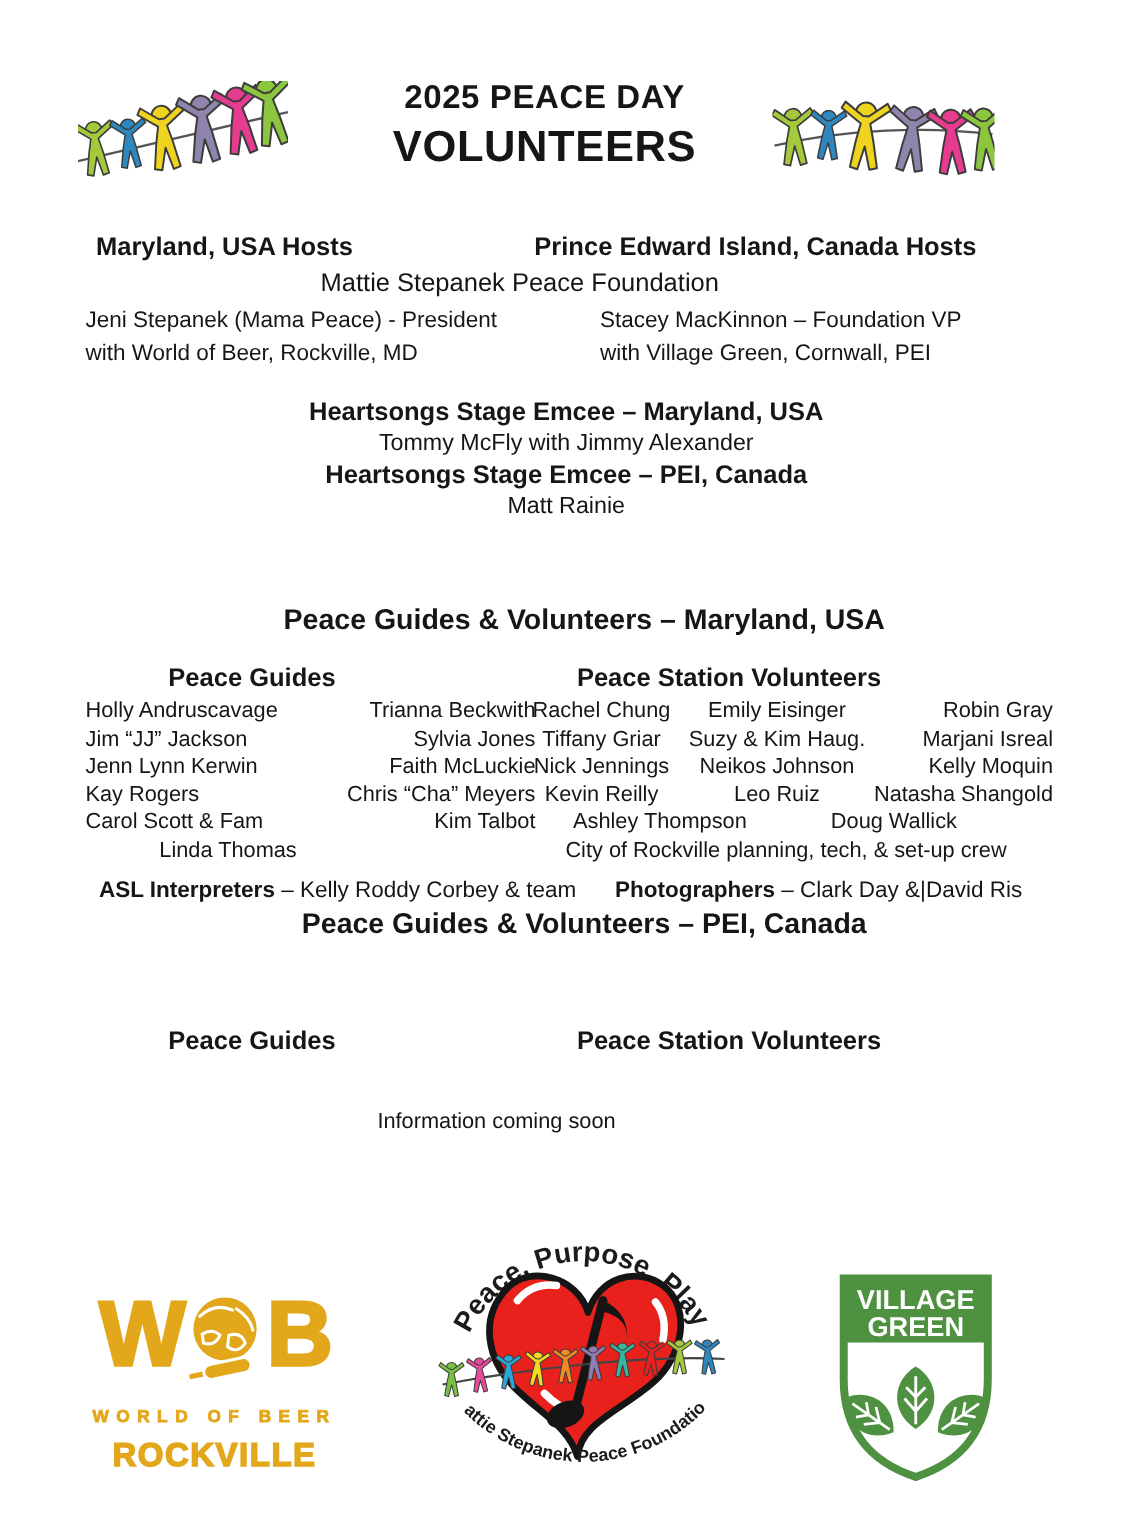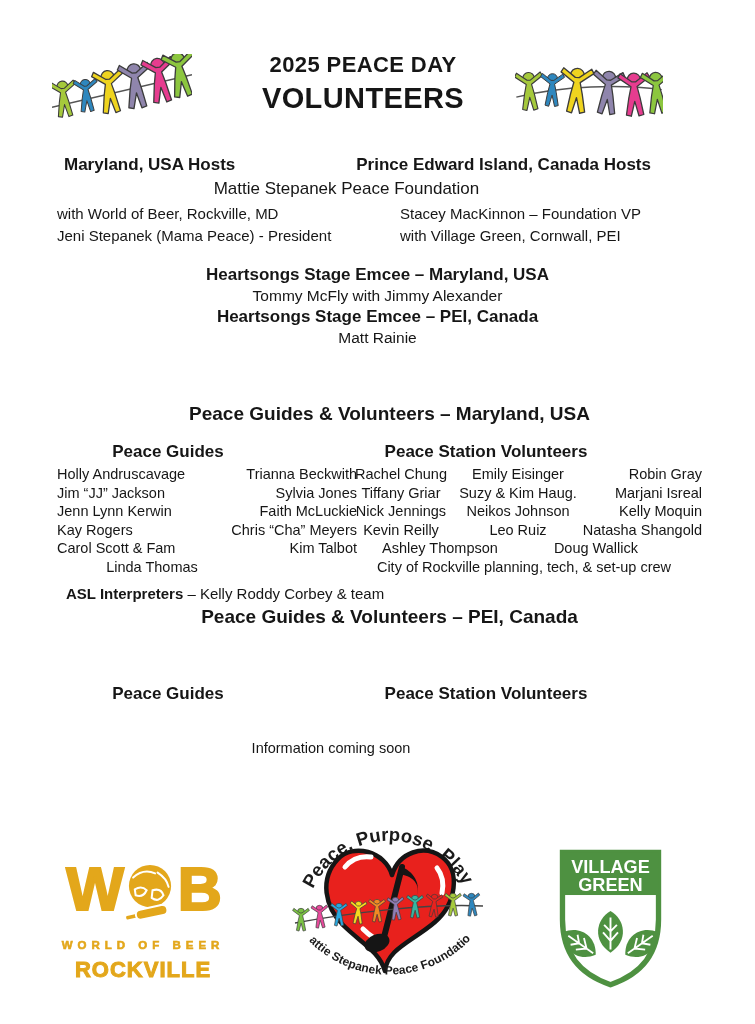--- a/index.html
+++ b/index.html
@@ -107,22 +107,22 @@
       <use href="#doll" transform="translate(150,46) rotate(-4) scale(1.2)" fill="#8CC63F"></use>
     </svg>
   </div>
 
   <div class="hosts-headings">
     <span class="h-md">Maryland, USA Hosts</span>
     <span class="h-pei">Prince Edward Island, Canada Hosts</span>
   </div>
   <div class="foundation">Mattie Stepanek Peace Foundation</div>
   <div class="host-col host-col-left">
+    <div>Jeni Stepanek (Mama Peace) - President</div>
     <div>with World of Beer, Rockville, MD</div>
-    <div>Jeni Stepanek (Mama Peace) - President</div>
   </div>
   <div class="host-col host-col-right">
     <div>Stacey MacKinnon – Foundation VP</div>
     <div>with Village Green, Cornwall, PEI</div>
   </div>
 
   <div class="emcees">
     <div class="emcee-h">Heartsongs Stage Emcee – Maryland, USA</div>
     <div class="emcee-n">Tommy McFly with Jimmy Alexander</div>
     <div class="emcee-h">Heartsongs Stage Emcee – PEI, Canada</div>
@@ -176,20 +176,21 @@
     </div>
     <div class="s-row5">
       <span>Ashley Thompson</span>
       <span>Doug Wallick</span>
     </div>
     <div class="s-footer">City of Rockville planning, tech, &amp; set-up crew</div>
   </div>
 
   <div class="roles">
     <span class="role-asl"><b class="role-label">ASL Interpreters</b><span> – Kelly Roddy Corbey &amp; team</span></span>
+    <span class="role-photo"><b class="role-label">Photographers</b><span> – Clark Day &amp;|David Ris</span></span>
   </div>
 
   <div class="section-h pei-h">Peace Guides &amp; Volunteers – PEI, Canada</div>
   <div class="col-h pei-guides-h">Peace Guides</div>
   <div class="col-h pei-stations-h">Peace Station Volunteers</div>
   <div class="pei-note">Information coming soon</div>
 
   <div class="wob">
     <div class="wob-mark">
       <span class="wob-letter">W</span>

